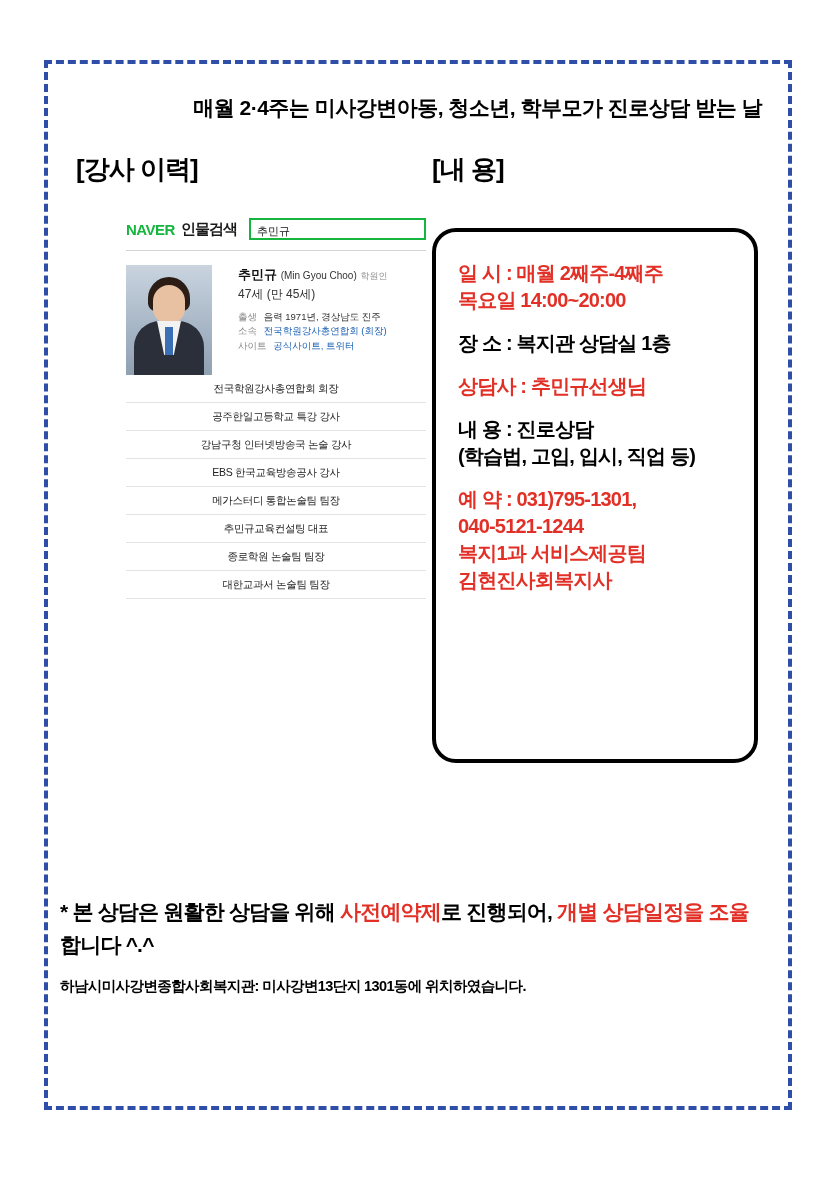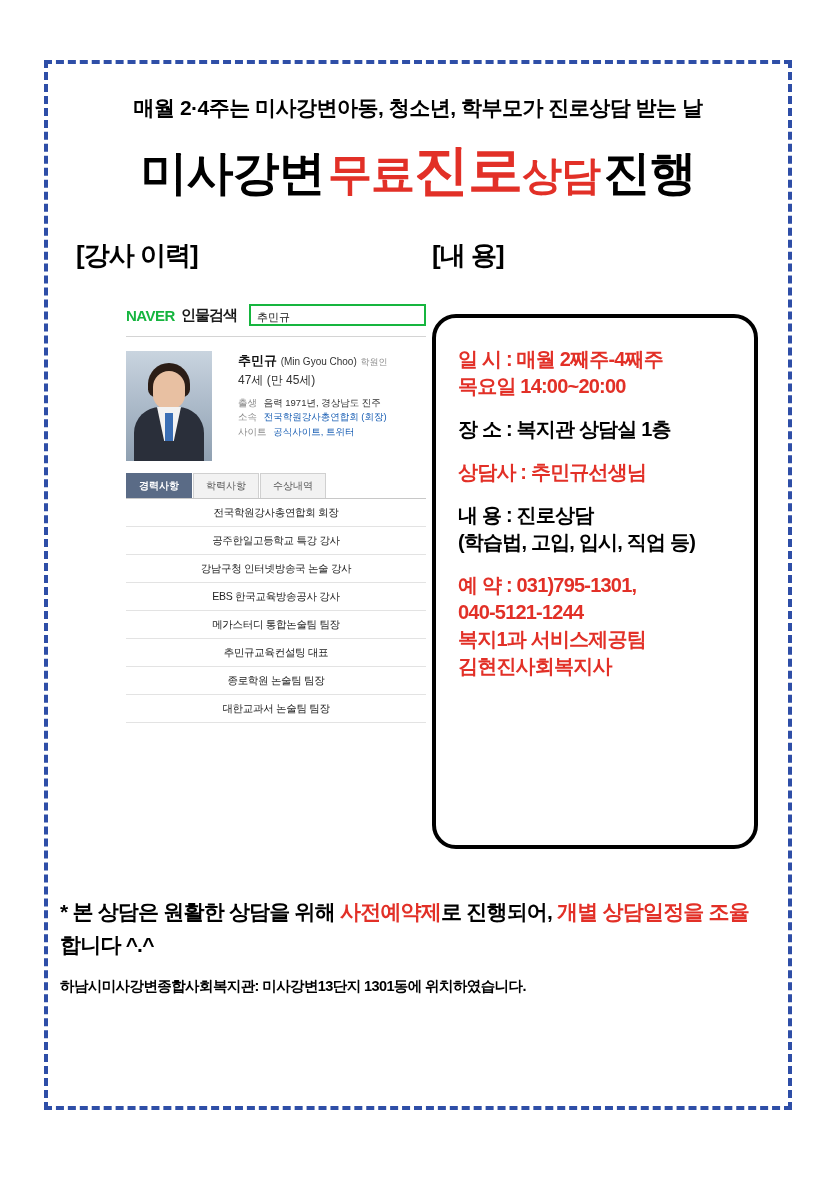--- a/index.html
+++ b/index.html
@@ -31,21 +31,21 @@
     left: 0;
     top: 0;
     width: 100%;
     height: 100%;
     padding: 22px 26px;
     box-sizing: border-box;
   }
 
   
   .tagline {
-    text-align: center;
+    text-align: right;
     font-size: 21px;
     font-weight: bold;
     letter-spacing: -0.5px;
     color: #000;
     margin-top: 8px;
   }
   .title {
     text-align: center;
     margin-top: 12px;
     white-space: nowrap;
@@ -315,25 +315,20 @@
   }
 </style>
 </head>
 <body>
 
 <div class="poster">
   <div class="inner">
 
     <div class="tagline">매월 2·4주는 미사강변아동, 청소년, 학부모가 진로상담 받는 날</div>
 
-    <div class="title">
-      <span class="t-black">미사강변</span>
-      <span class="t-red-1">무료</span><span class="t-red-big">진로</span><span class="t-red-2">상담</span>
-      <span class="t-black-2">진행</span>
-    </div>
 
     <div class="section-heads">
       <div class="head-left">[강사 이력]</div>
       <div class="head-right">[내 용]</div>
     </div>
 
     <div class="body-cols">
 
       <div class="naver-card">
         <div class="naver-row">
@@ -367,25 +362,20 @@
               <span class="k">소속</span>
               <span class="lnk">전국학원강사총연합회 (회장)</span>
             </div>
             <div class="p-line">
               <span class="k">사이트</span>
               <span class="lnk">공식사이트, 트위터</span>
             </div>
           </div>
         </div>
 
-        <div class="tabs">
-          <div class="tab active">경력사항</div>
-          <div class="tab">학력사항</div>
-          <div class="tab">수상내역</div>
-        </div>
 
         <div class="career-list">
           <div class="career-item">전국학원강사총연합회 회장</div>
           <div class="career-item">공주한일고등학교 특강 강사</div>
           <div class="career-item">강남구청 인터넷방송국 논술 강사</div>
           <div class="career-item">EBS 한국교육방송공사 강사</div>
           <div class="career-item">메가스터디 통합논술팀 팀장</div>
           <div class="career-item">추민규교육컨설팅 대표</div>
           <div class="career-item">종로학원 논술팀 팀장</div>
           <div class="career-item">대한교과서 논술팀 팀장</div>

